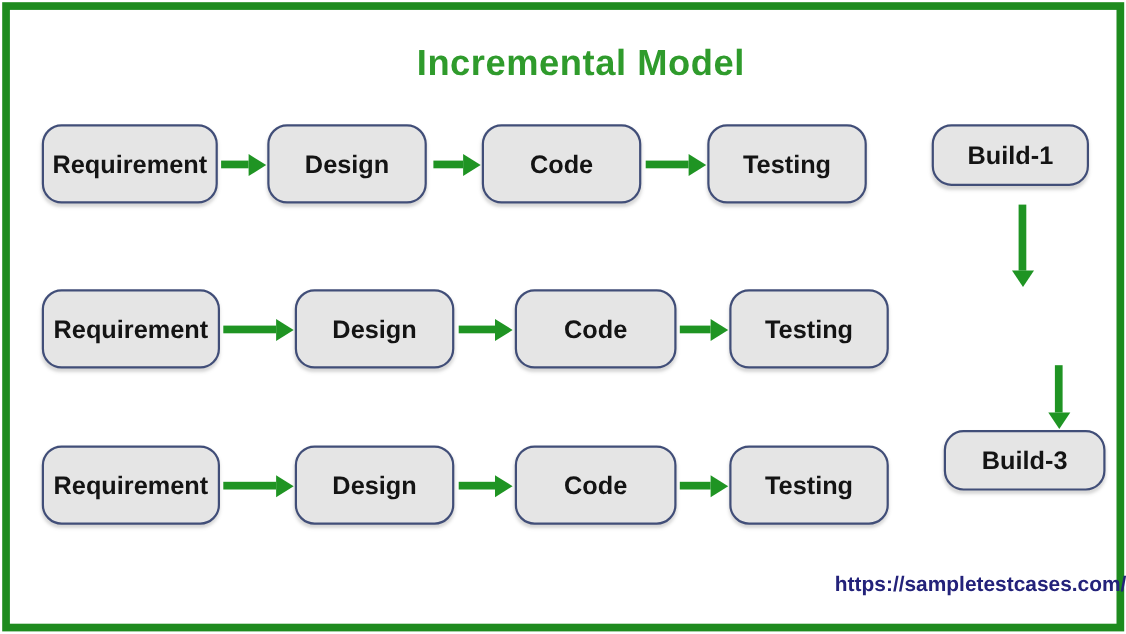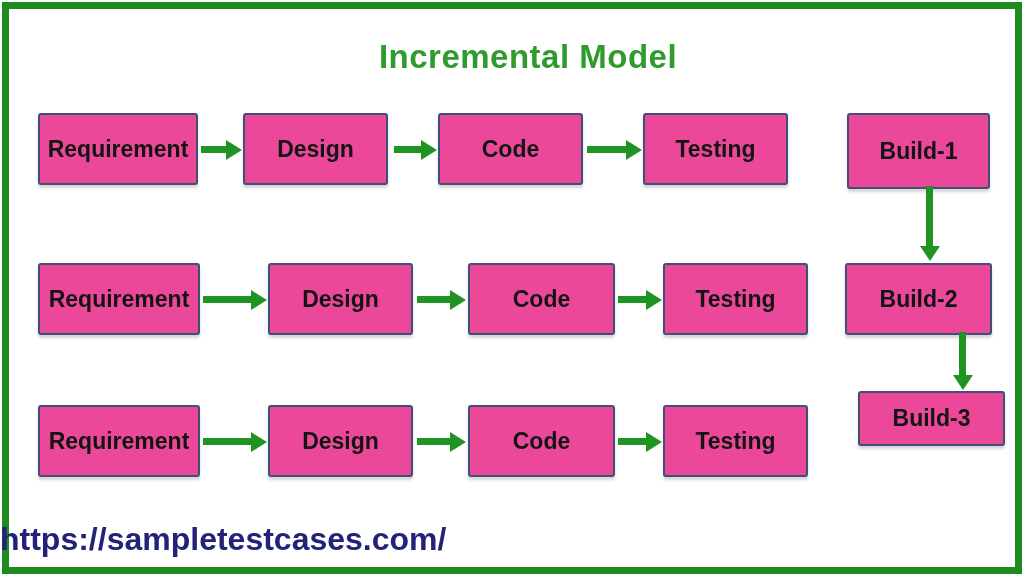--- a/index.html
+++ b/index.html
@@ -35,23 +35,23 @@
     text-align: center;
     font-size: 33px;
     font-weight: 700;
     color: var(--title-green);
     letter-spacing: 0.5px;
     margin-left: 16px;
   }
   .pbox {
     position: absolute;
     box-sizing: border-box;
-    background: #ec4899;
+    background: #e5e5e5;
     border: 2.5px solid var(--box-border);
-    border-radius: 3px;
+    border-radius: 18px;
     display: flex;
     align-items: center;
     justify-content: center;
     font-size: 23px;
     font-weight: 700;
     color: var(--box-text);
     box-shadow: 0 3px 3px rgba(90,90,90,0.25);
   }
   .arrow-h {
     position: absolute;
@@ -80,22 +80,22 @@
     left: -6.5px;
     width: 0; height: 0;
     border-top: 15px solid var(--arrow-green);
     border-left: 10px solid transparent;
     border-right: 10px solid transparent;
   }
   .footer-url {
     position: absolute;
     left: 0; top: 521px;
     width: 100%;
-    text-align: left;
-    font-size: 32px;
+    text-align: right;
+    font-size: 19px;
     font-weight: 700;
     color: var(--url-navy);
   }
 </style>
 </head>
 <body>
 
 <div id="stage">
   <div class="frame"></div>
 
@@ -118,20 +118,19 @@
   <div class="arrow-h" style="left:618px; top:296px; width:28px"></div>
 
   <div class="pbox" style="left:38px;  top:405px; width:162px; height:72px">Requirement</div>
   <div class="pbox" style="left:268px; top:405px; width:145px; height:72px">Design</div>
   <div class="pbox" style="left:468px; top:405px; width:147px; height:72px">Code</div>
   <div class="pbox" style="left:663px; top:405px; width:145px; height:72px">Testing</div>
   <div class="arrow-h" style="left:203px; top:438px; width:48px"></div>
   <div class="arrow-h" style="left:417px; top:438px; width:33px"></div>
   <div class="arrow-h" style="left:618px; top:438px; width:28px"></div>
 
-  <div class="pbox" style="left:847px; top:113px; width:143px; height:76px">Build-1</div>
-  <div class="pbox" style="left:845px; top:263px; width:147px; height:72px">Build-2</div>
+  <div class="pbox" style="left:847px; top:113px; width:143px; height:56px">Build-1</div>
   <div class="pbox" style="left:858px; top:391px; width:147px; height:55px">Build-3</div>
   <div class="arrow-v" style="left:926px; top:186px; height:60px"></div>
   <div class="arrow-v" style="left:959px; top:332px; height:43px"></div>
 
   <div class="footer-url">https://sampletestcases.com/</div>
 </div>
 
 </body></html>

